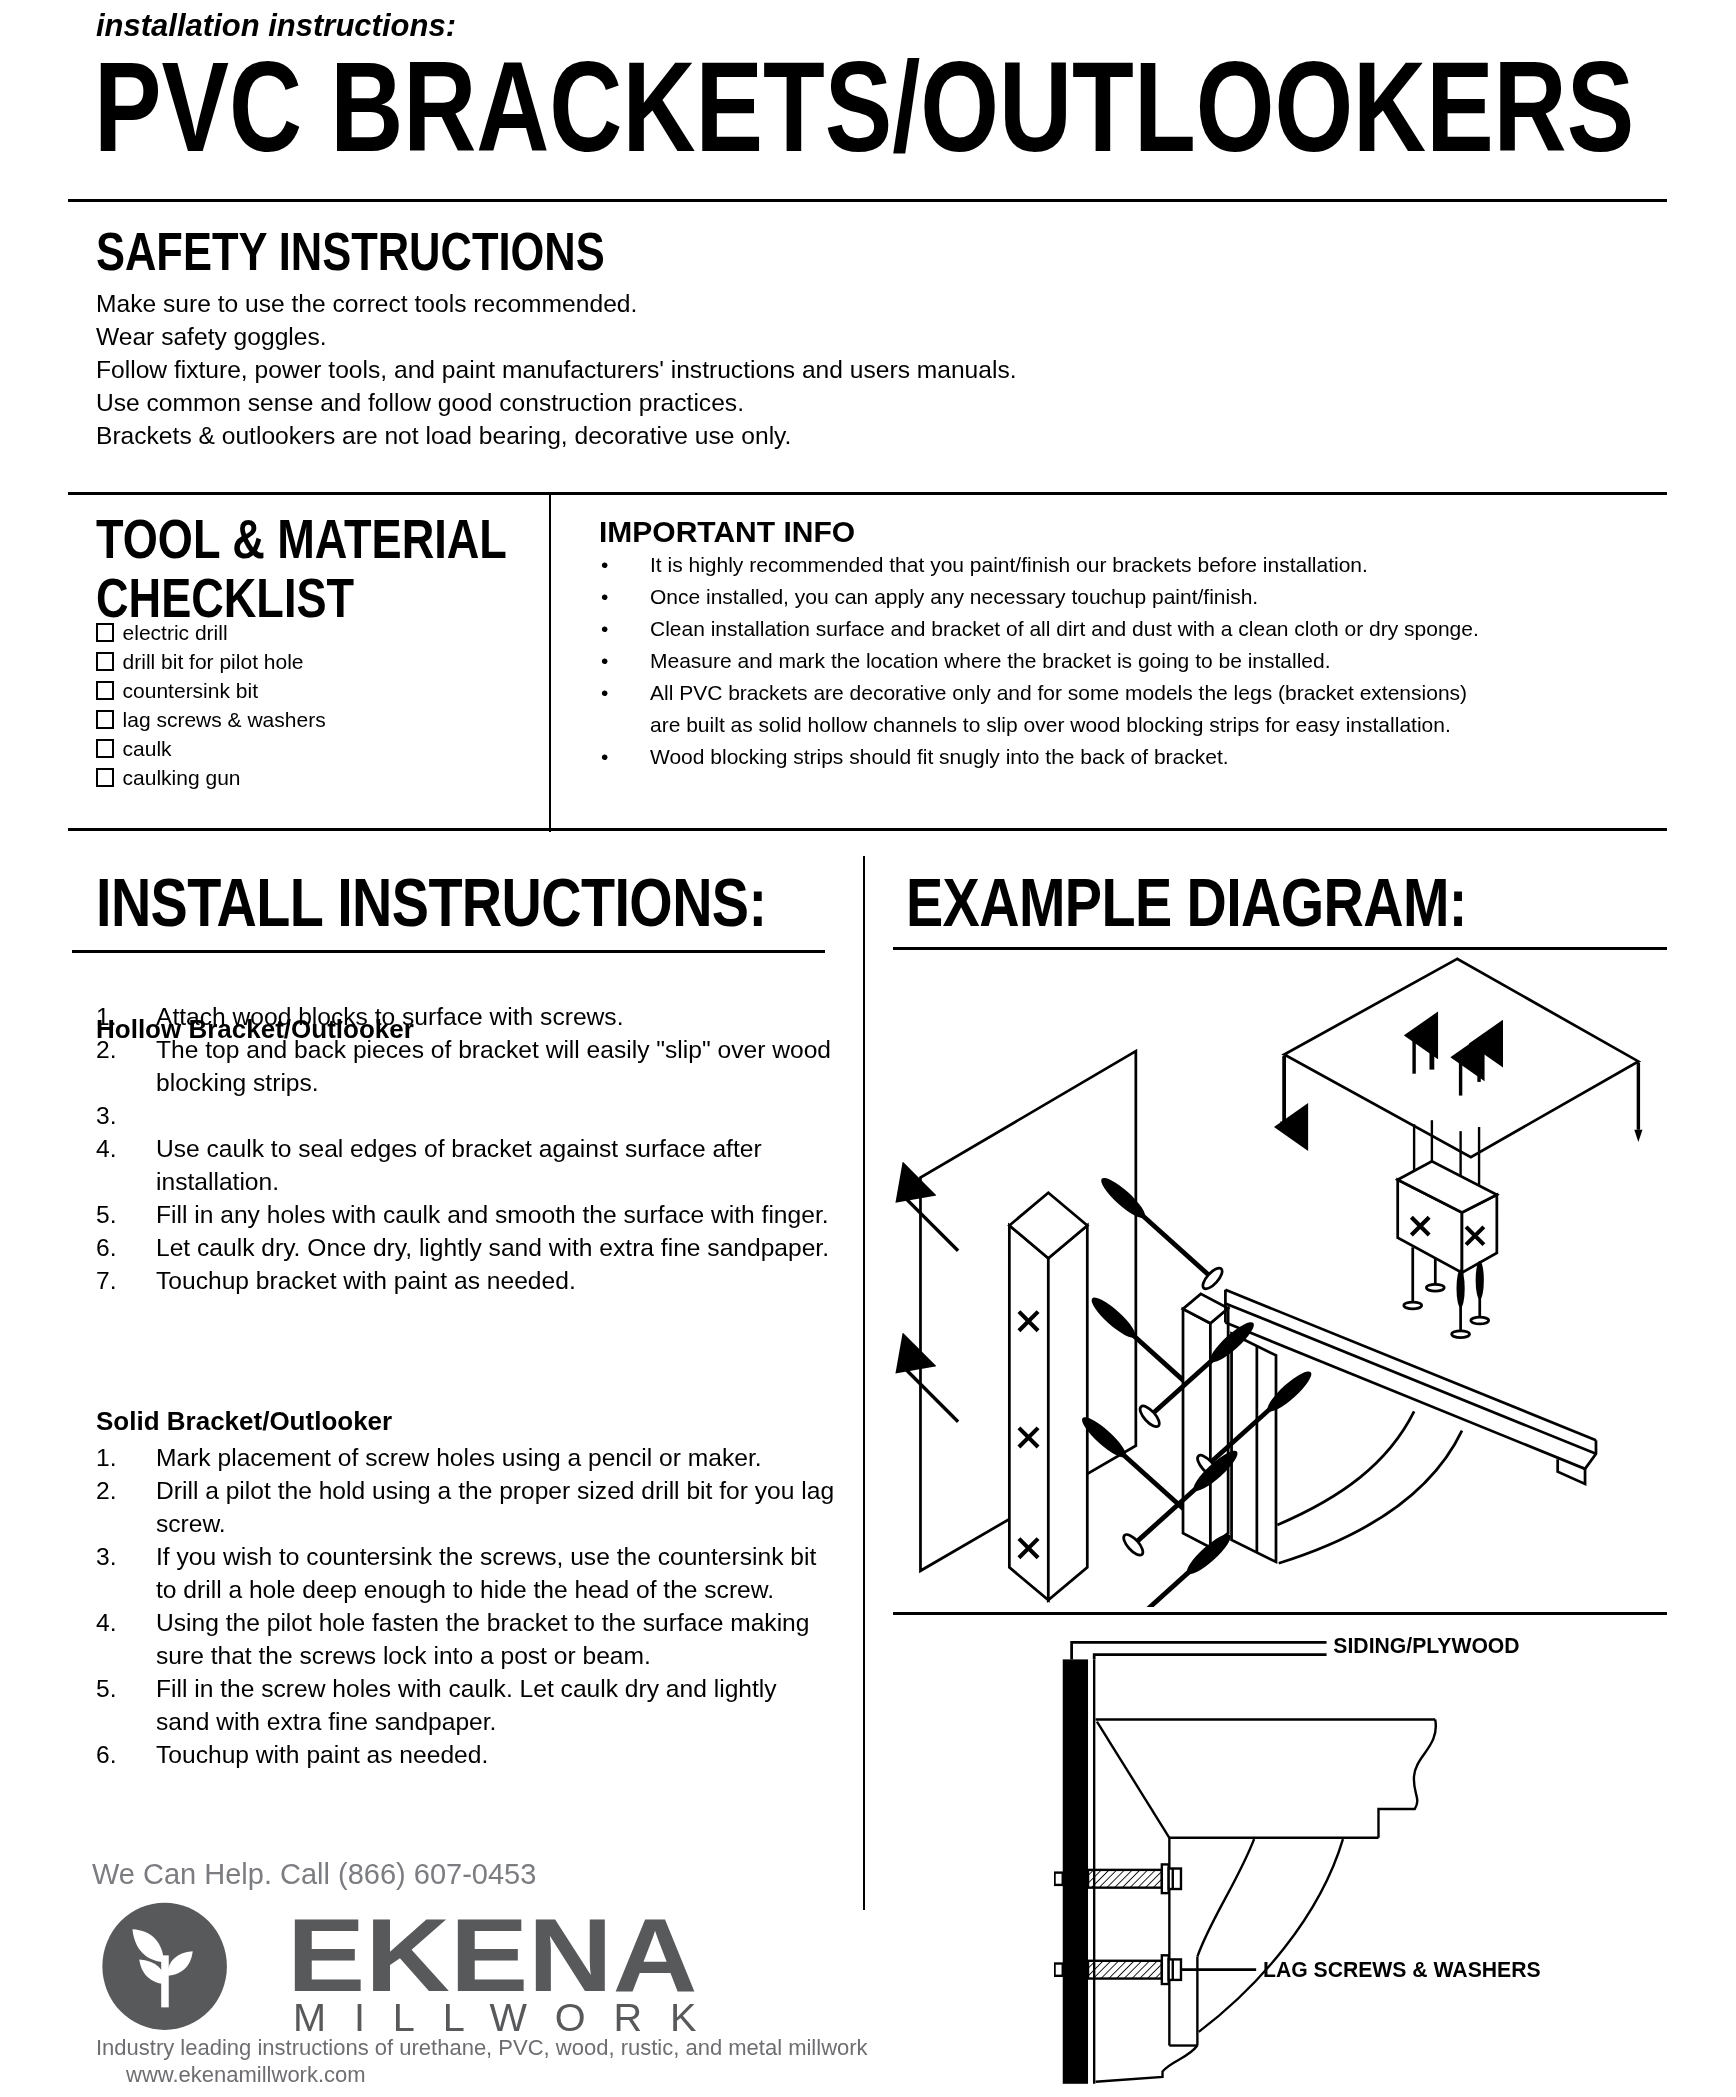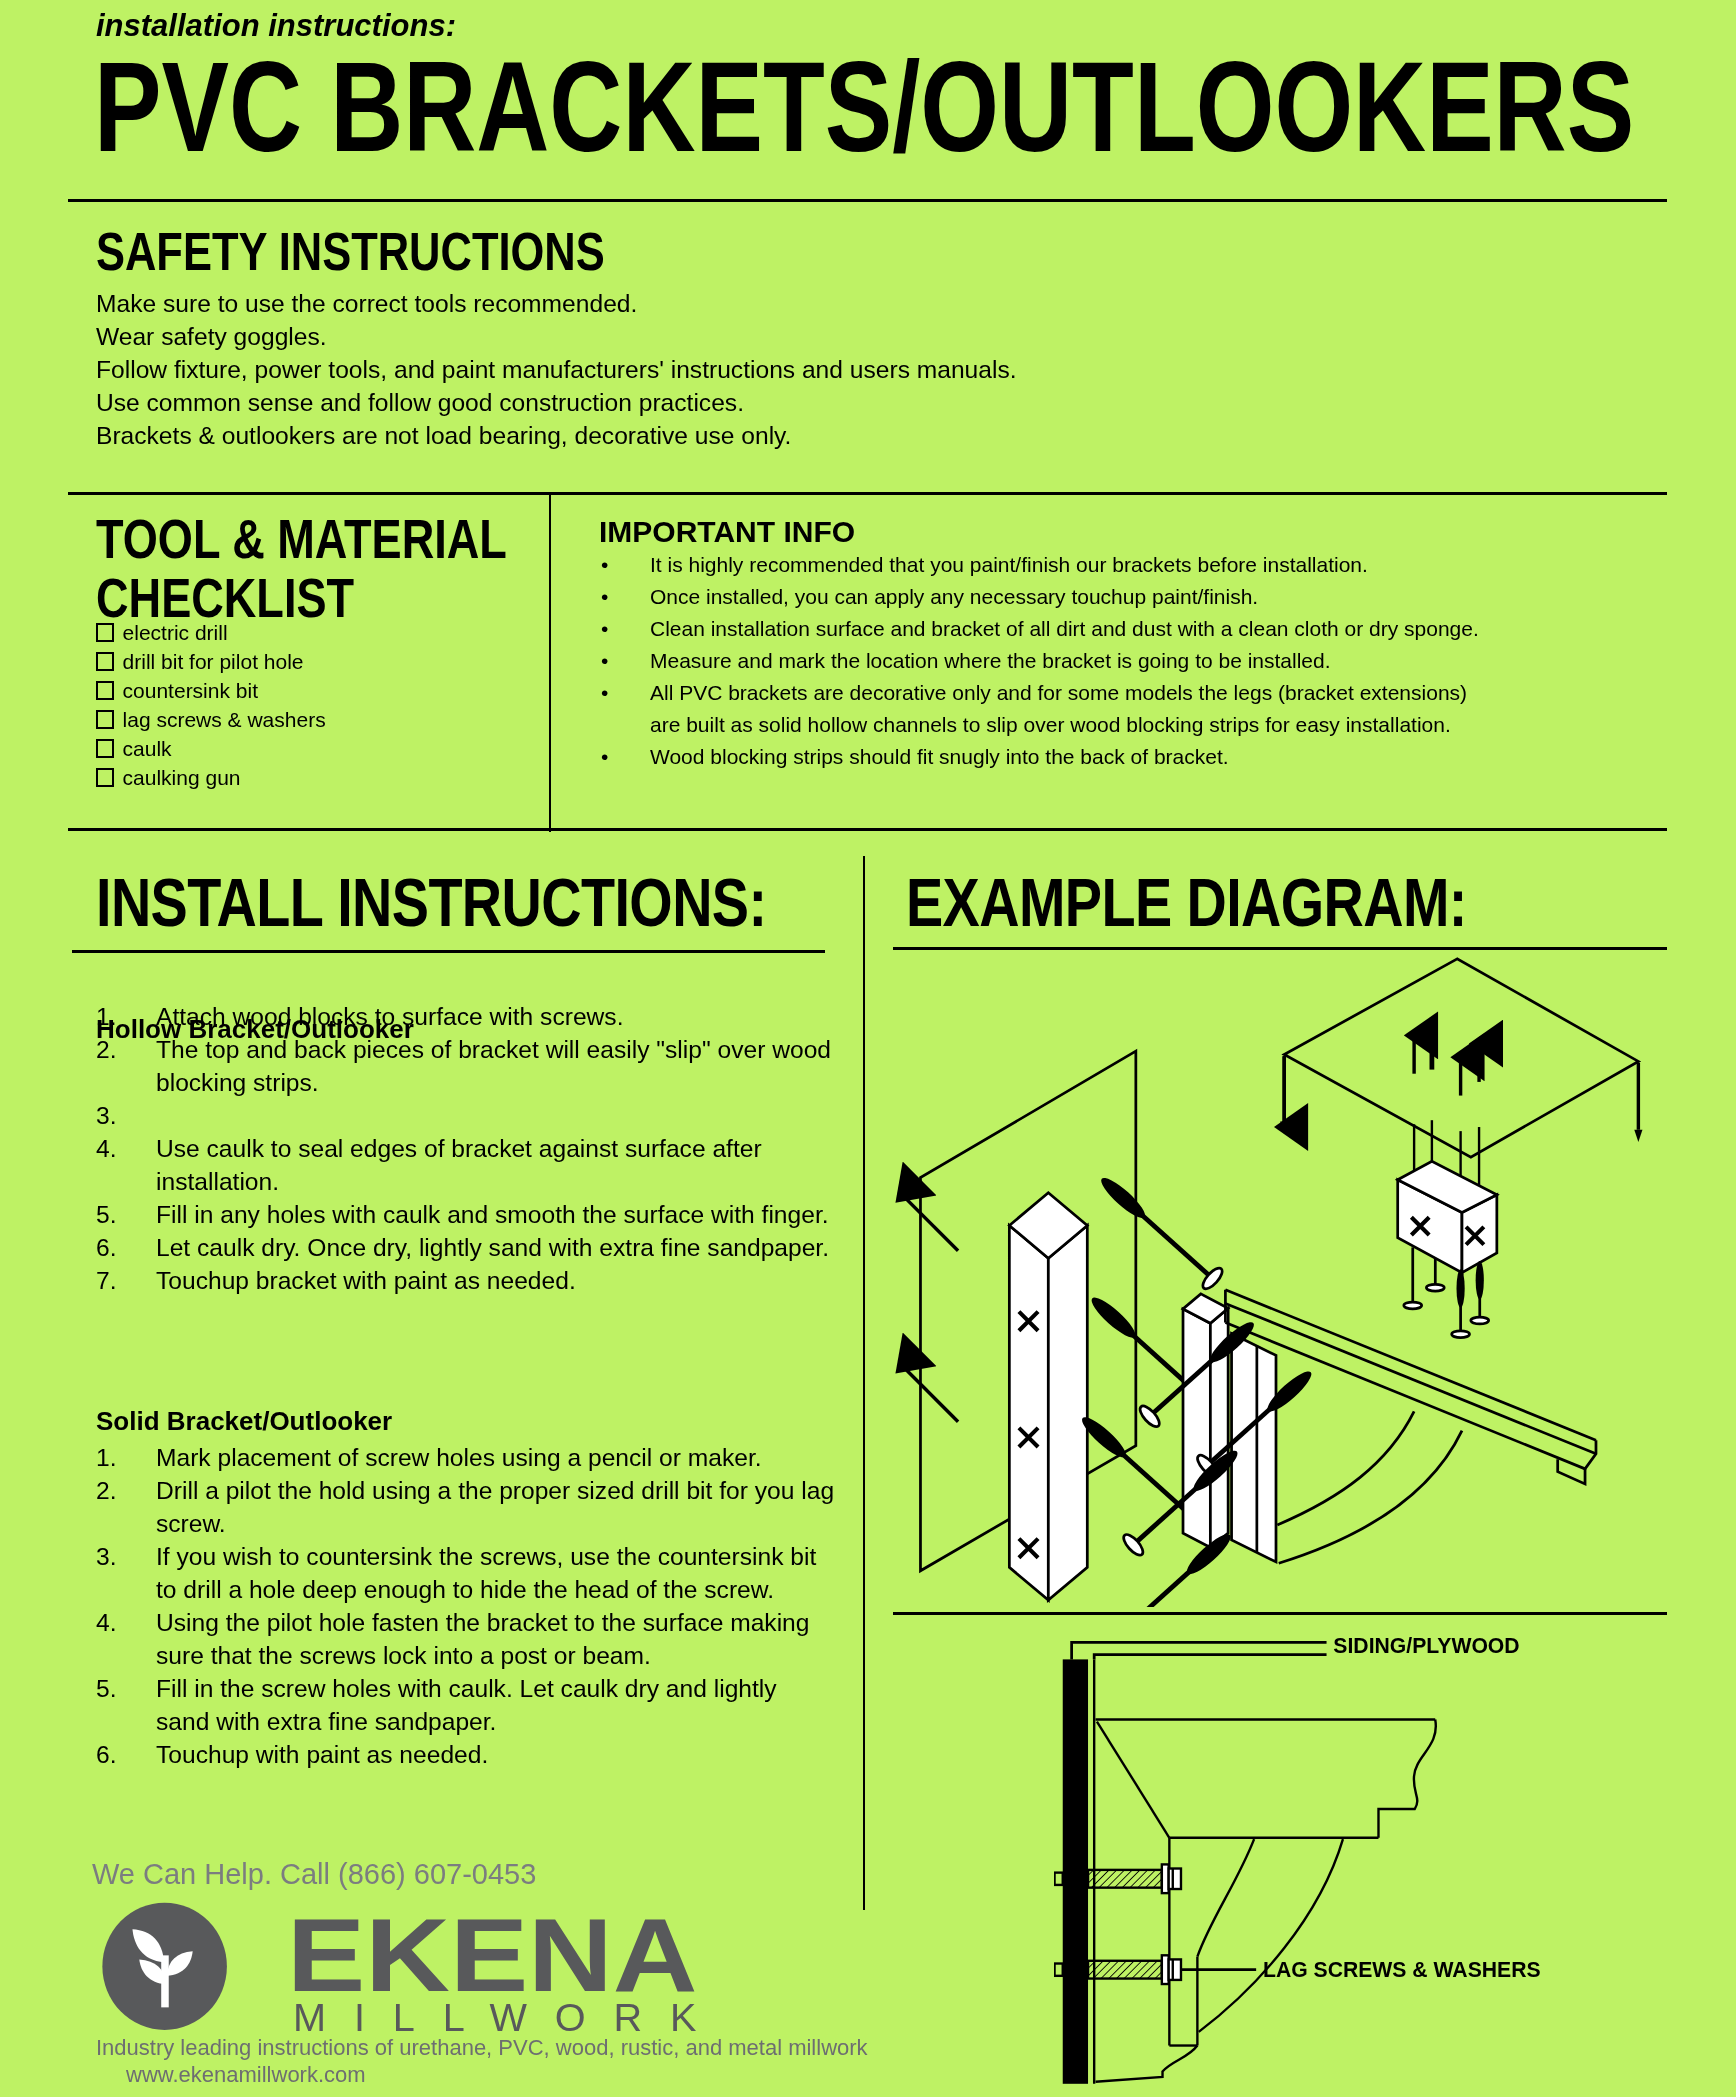--- a/index.html
+++ b/index.html
@@ -1,16 +1,16 @@
 <!DOCTYPE html>
 <html style="font-size:11px"><head>
 <meta charset="utf-8">
 <style>
   html,body{margin:0;padding:0;background:#e8e8e8;}
-  .page{position:relative;width:1736px;height:2097px;background:#bef264;overflow:hidden;
+  .page{position:relative;width:1736px;height:2097px;background:#ffffff;overflow:hidden;
         font-family:"Liberation Sans",sans-serif;color:#000;}
   .abs{position:absolute;}
   .hrule{position:absolute;background:#000;height:3.4px;}
   .vrule{position:absolute;background:#000;width:2.1px;}
   .cond{display:inline-block;transform:scaleX(0.82);transform-origin:0 60%;white-space:nowrap;font-weight:bold;}
   .eyebrow{font-size:31px;font-style:italic;font-weight:700;}
   .h-big{font-size:68px;line-height:71px;letter-spacing:-0.7px;}
   .h-mid{font-size:53px;line-height:59px;}
   .h-sub{font-size:30px;font-weight:bold;}
   .body-txt{font-size:24.6px;line-height:33px;}

